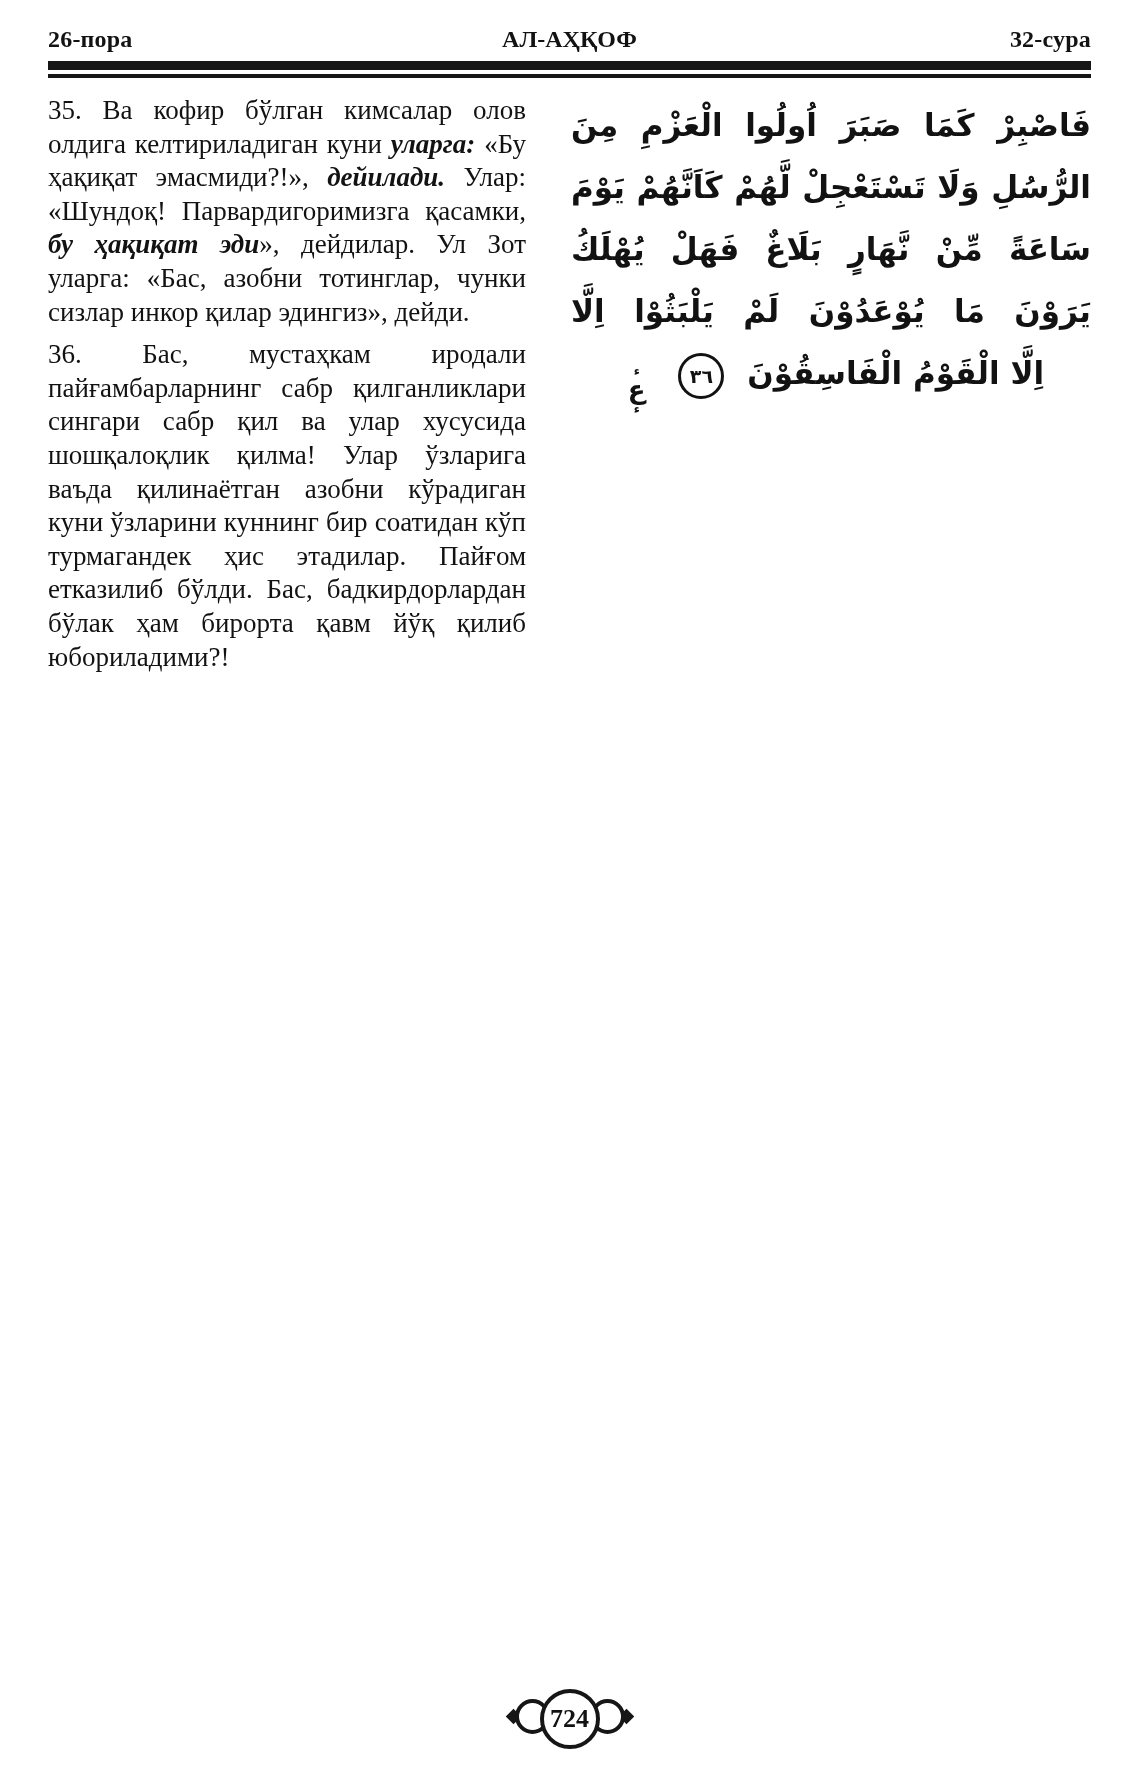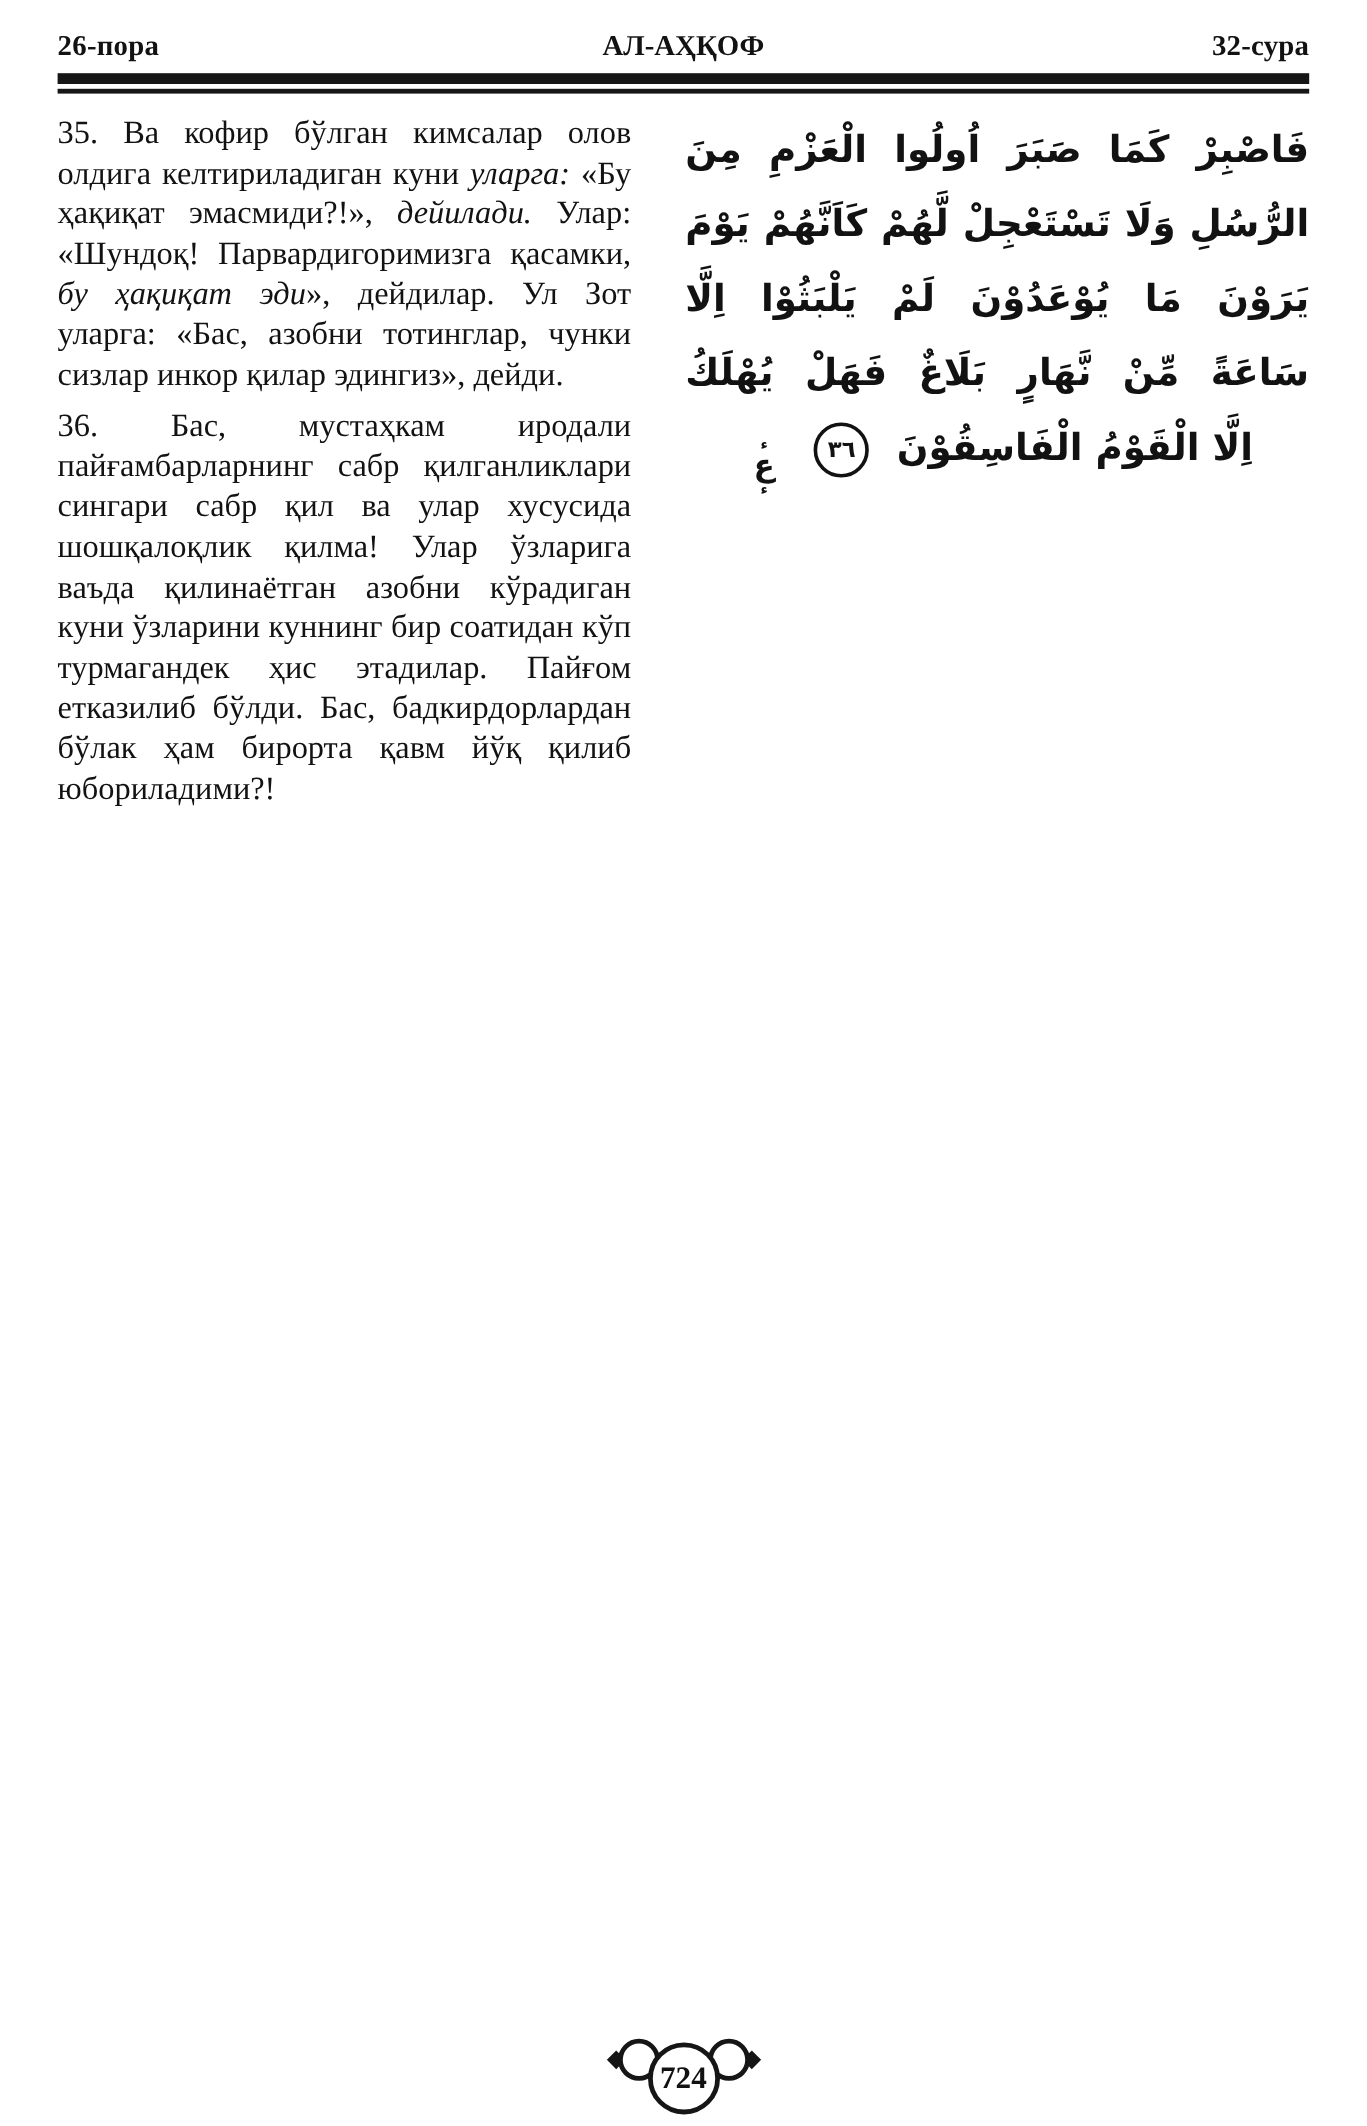--- a/index.html
+++ b/index.html
@@ -23,21 +23,21 @@
     border-top:9px solid #161616; border-bottom:4px solid #161616;
   }
 
   
   .body-row { display:flex; margin-top:16px; }
   .trans-col {
     width:478px; font-size:27px; line-height:33.6px;
     text-align:justify;
   }
   .verse { margin:0 0 9px 0; }
-  .trans-col .it { font-style:italic; }
+  .trans-col .it { font-style:italic;font-weight:bold; }
 
   .ar-col {
     width:520px; margin-left:45px; direction:rtl;
     font-family:"DejaVu Sans", sans-serif; font-weight:bold;
     font-size:31px; color:#121212;
   }
   .ar-verse { margin-bottom:46px; }
   .ar-line { line-height:62px; text-align:justify; text-align-last:justify; }
   .ar-line-last { line-height:62px; text-align:center; text-align-last:center; }
 
@@ -56,21 +56,21 @@
   .ruku .ruku-top { font-size:12px; line-height:12px; }
   .ruku .ruku-main { font-size:26px; line-height:26px; }
   .ruku .ruku-bot { font-size:12px; line-height:12px; }
 
   
   .footer-ornament {
     position:absolute; top:1686px; left:50%; transform:translateX(-50%);
     width:124px; height:62px;
   }
   .orn-circle-main {
-    position:absolute; left:50%; top:16px; transform:translateX(-50%);
+    position:absolute; left:50%; top:3px; transform:translateX(-50%);
     width:52px; height:52px; background:#fff;
     border:4px solid #161616; border-radius:50%;
     z-index:3; text-align:center; line-height:52px;
     font-size:26px; font-weight:bold; font-family:"Liberation Serif", serif;
   }
   .orn-lobe {
     position:absolute; top:13px; width:27px; height:27px; background:#fff;
     border:4px solid #161616; border-radius:50%; z-index:2;
   }
   .orn-lobe.l { left:7px; } .orn-lobe.r { right:7px; }
@@ -100,22 +100,22 @@
       <p class="verse"><span>35. Ва кофир бўлган кимсалар олов олдига келтириладиган куни </span><span class="it">уларга:</span><span> «Бу ҳақиқат эмасмиди?!», </span><span class="it">дейилади.</span><span> Улар: «Шундоқ! Парвардигоримизга қасамки, </span><span class="it">бу ҳақиқат эди</span><span>», дейдилар. Ул Зот уларга: «Бас, азобни тотинглар, чунки сизлар инкор қилар эдингиз», дейди.</span></p>
       <p class="verse"><span>36. Бас, мустаҳкам иродали пайғамбарларнинг сабр қилганликлари сингари сабр қил ва улар хусусида шошқалоқлик қилма! Улар ўзларига ваъда қилинаётган азобни кўрадиган куни ўзларини куннинг бир соатидан кўп турмагандек ҳис этадилар. Пайғом етказилиб бўлди. Бас, бадкирдорлардан бўлак ҳам бирорта қавм йўқ қилиб юбориладими?!</span></p>
     </div>
 
     <div class="ar-col">
 
 
       <div class="ar-verse">
         <div class="ar-line">فَاصْبِرْ كَمَا صَبَرَ اُولُوا الْعَزْمِ مِنَ</div>
         <div class="ar-line">الرُّسُلِ وَلَا تَسْتَعْجِلْ لَّهُمْ كَاَنَّهُمْ يَوْمَ</div>
+        <div class="ar-line">سَاعَةً مِّنْ نَّهَارٍ بَلَاغٌ فَهَلْ يُهْلَكُ</div>
         <div class="ar-line">يَرَوْنَ مَا يُوْعَدُوْنَ لَمْ يَلْبَثُوْا اِلَّا</div>
-        <div class="ar-line">سَاعَةً مِّنْ نَّهَارٍ بَلَاغٌ فَهَلْ يُهْلَكُ</div>
         <div class="ar-line-last">
           <span>اِلَّا الْقَوْمُ الْفَاسِقُوْنَ</span>
           <span class="verse-circle">٣٦</span>
           <span class="ruku">
             <span class="ruku-top">ء</span>
             <span class="ruku-main">ع</span>
             <span class="ruku-bot">ء</span>
           </span>
         </div>
       </div>

